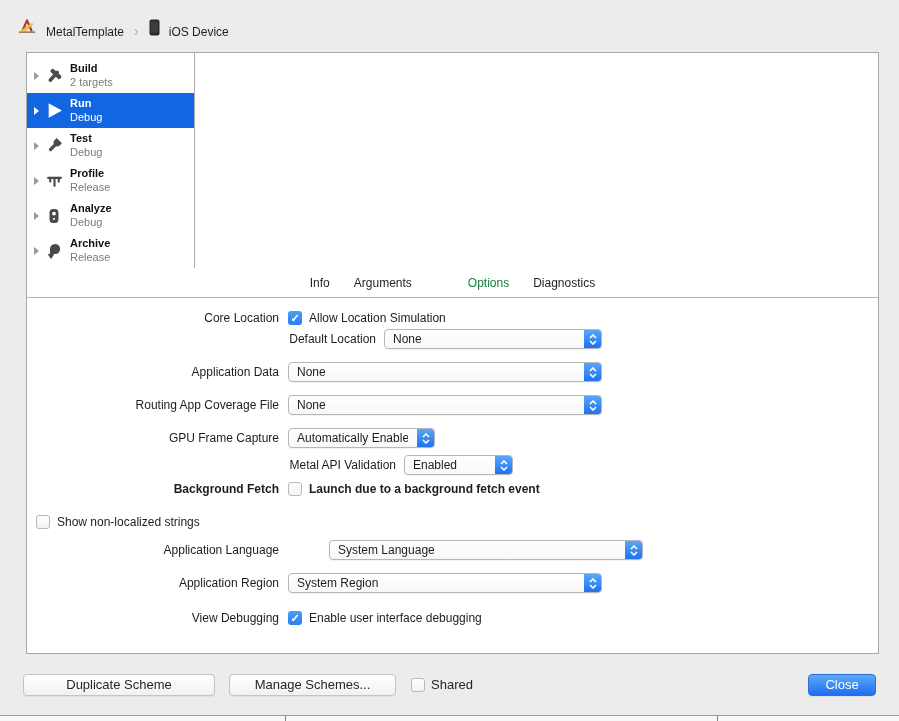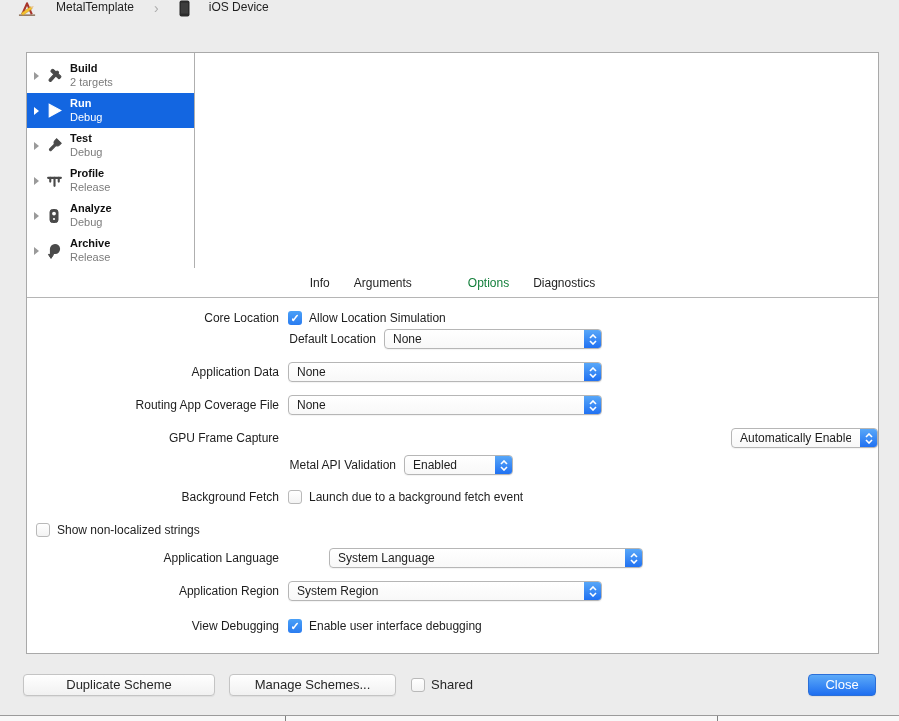--- a/index.html
+++ b/index.html
@@ -2,21 +2,21 @@
 <html><head>
 <meta charset="utf-8">
 <style>
   * { margin:0; padding:0; box-sizing:border-box; }
   html,body { width:899px; height:721px; overflow:hidden; }
   body { font-family:"Liberation Sans", sans-serif; position:relative; background:#f8f8f8; }
 
   .sheet { position:absolute; left:0; top:0; width:899px; height:715px; background:#ececec; }
 
   
-  .breadcrumb { position:absolute; left:18px; top:0; height:24px; display:flex; align-items:flex-start; gap:19px; font-size:12px; color:#1f1f1f; }
+  .breadcrumb { position:absolute; left:18px; top:15px; height:24px; display:flex; align-items:flex-end; gap:9px; font-size:12px; color:#1f1f1f; }
   .crumb-sep { color:#adadad; font-size:14px; margin:0 1px; }
 
   
   .main-box { position:absolute; left:26px; top:52px; width:853px; height:602px; background:#ffffff; border:1px solid #a9a9a9; display:flex;flex-direction:column; }
 
   
   .sidebar { width:168px; flex:none; border-right:1px solid #afafaf; padding-top:5px; background:#fff; }
   .side-item { height:35px; display:flex; align-items:center; padding-left:7px; cursor:default; }
   .disclosure { width:0; height:0; border-top:4px solid transparent; border-bottom:4px solid transparent; border-left:5px solid #9a9a9a; margin-right:4px; flex:none; }
   .icon-holder { width:22px; height:22px; margin-right:5px; display:flex; align-items:center; justify-content:center; flex:none; }
@@ -254,21 +254,21 @@
               <svg width="8" height="5">
                   <polyline points="1,4 4,1 7,4" stroke="#fff" stroke-width="1.6" fill="none"></polyline>
                 </svg>
               <svg width="8" height="5">
                   <polyline points="1,1 4,4 7,1" stroke="#fff" stroke-width="1.6" fill="none"></polyline>
                 </svg>
             </span>
           </span>
         </div>
 
-        <div class="frow" style="margin-top:13px;justify-content:space-between;">
+        <div class="frow" style="margin-top:13px;">
           <span class="flabel">GPU Frame Capture</span>
           <span class="popup w147 ml9">
             <span class="ptext">Automatically Enabled</span>
             <span class="stepper">
               <svg width="8" height="5">
                   <polyline points="1,4 4,1 7,4" stroke="#fff" stroke-width="1.6" fill="none"></polyline>
                 </svg>
               <svg width="8" height="5">
                   <polyline points="1,1 4,4 7,1" stroke="#fff" stroke-width="1.6" fill="none"></polyline>
                 </svg>
@@ -285,21 +285,21 @@
               <svg width="8" height="5">
                   <polyline points="1,4 4,1 7,4" stroke="#fff" stroke-width="1.6" fill="none"></polyline>
                 </svg>
               <svg width="8" height="5">
                   <polyline points="1,1 4,4 7,1" stroke="#fff" stroke-width="1.6" fill="none"></polyline>
                 </svg>
             </span>
           </span>
         </div>
 
-        <div class="frow" style="margin-top:12px;">
+        <div class="frow" style="margin-top:4px;font-weight:bold;">
           <span class="flabel">Background Fetch</span>
           <span class="checkbox"></span>
           <span class="cb-label">Launch due to a background fetch event</span>
         </div>
 
         <div class="frow" style="margin-top:13px;">
           <span class="checkbox"></span>
           <span class="cb-label">Show non-localized strings</span>
         </div>
 

